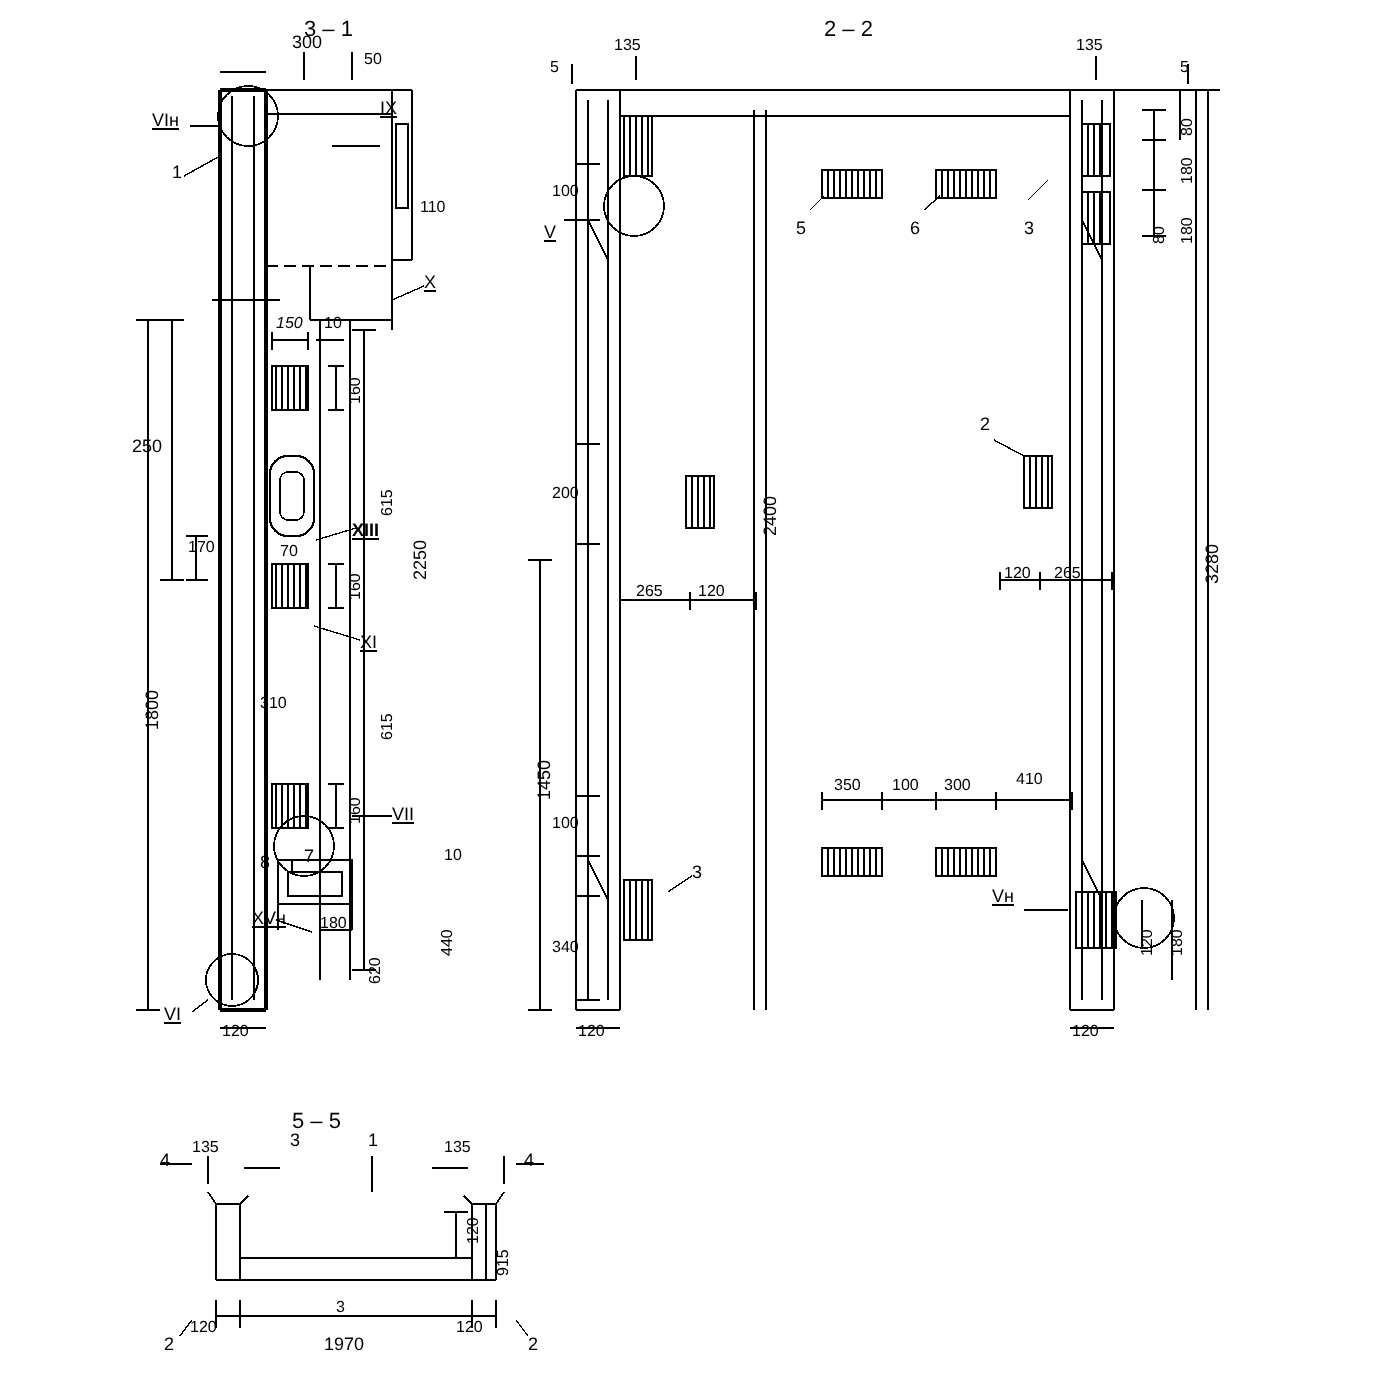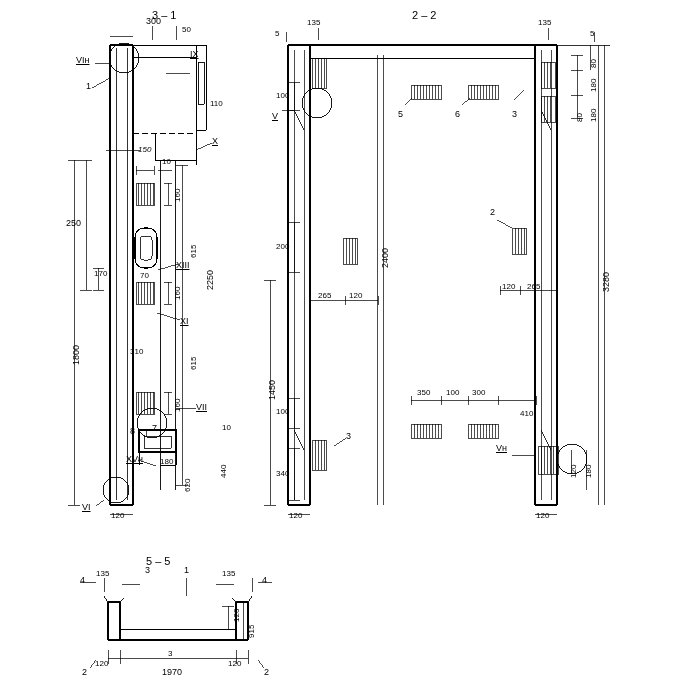--- a/index.html
+++ b/index.html
@@ -273,35 +273,35 @@
 
 <div class="lbl ttl" style="left:152px;top:10px;">3 – 1</div>
 <div class="lbl ttl" style="left:412px;top:10px;">2 – 2</div>
 <div class="lbl ttl" style="left:146px;top:556px;">5 – 5</div>
 
 <div class="lbl" style="left:146px;top:17px;">300</div>
 <div class="lbl sm" style="left:182px;top:26px;">50</div>
 <div class="lbl ul" style="left:76px;top:56px;">VIн</div>
 <div class="lbl ul" style="left:190px;top:50px;">IX</div>
 <div class="lbl ul" style="left:212px;top:137px;">X</div>
-<div class="lbl ul" style="left:176px;top:261px;">XIII</div>
+<div class="lbl ul" style="left:176px;top:261px;font-weight:bold;">XIII</div>
 <div class="lbl ul" style="left:180px;top:317px;">XI</div>
 <div class="lbl ul" style="left:196px;top:403px;">VII</div>
 <div class="lbl ul" style="left:126px;top:455px;text-align:right;">XVн</div>
 <div class="lbl ul" style="left:82px;top:503px;text-align:right;">VI</div>
 <div class="lbl" style="left:86px;top:82px;">1</div>
 <div class="lbl" style="left:152px;top:424px;">7</div>
 <div class="lbl" style="left:130px;top:427px;">8</div>
 
 <div class="lbl" style="left:66px;top:219px;">250</div>
 <div class="lbl sm" style="left:94px;top:270px;">170</div>
 <div class="lbl rot" style="left:72px;top:365px;">1800</div>
 <div class="lbl rot" style="left:206px;top:290px;">2250</div>
 
-<div class="lbl sm" style="left:138px;top:146px;font-style:italic;">150</div>
+<div class="lbl sm" style="left:138px;top:158px;font-style:italic;">150</div>
 <div class="lbl sm" style="left:162px;top:158px;">10</div>
 <div class="lbl sm rot" style="left:174px;top:202px;">160</div>
 <div class="lbl sm rot" style="left:190px;top:258px;">615</div>
 <div class="lbl sm" style="left:140px;top:272px;">70</div>
 <div class="lbl sm rot" style="left:174px;top:300px;">160</div>
 <div class="lbl sm" style="left:130px;top:348px;">310</div>
 <div class="lbl sm rot" style="left:190px;top:370px;">615</div>
 <div class="lbl sm rot" style="left:174px;top:412px;">160</div>
 <div class="lbl sm" style="left:160px;top:458px;">180</div>
 <div class="lbl sm rot" style="left:184px;top:492px;">620</div>
@@ -329,21 +329,21 @@
 <div class="lbl sm rot" style="left:570px;top:478px;">120</div>
 <div class="lbl sm rot" style="left:585px;top:478px;">180</div>
 
 <div class="lbl sm" style="left:318px;top:292px;">265</div>
 <div class="lbl sm" style="left:349px;top:292px;">120</div>
 <div class="lbl sm" style="left:502px;top:283px;">120</div>
 <div class="lbl sm" style="left:527px;top:283px;">265</div>
 <div class="lbl sm" style="left:417px;top:389px;">350</div>
 <div class="lbl sm" style="left:446px;top:389px;">100</div>
 <div class="lbl sm" style="left:472px;top:389px;">300</div>
-<div class="lbl sm" style="left:520px;top:386px;margin-top:24px;">410</div>
+<div class="lbl sm" style="left:508px;top:386px;">410</div>
 <div class="lbl sm" style="left:289px;top:512px;">120</div>
 <div class="lbl sm" style="left:536px;top:512px;">120</div>
 
 <div class="lbl ul" style="left:272px;top:112px;">V</div>
 <div class="lbl" style="left:398px;top:110px;">5</div>
 <div class="lbl" style="left:455px;top:110px;">6</div>
 <div class="lbl" style="left:512px;top:110px;">3</div>
 <div class="lbl" style="left:490px;top:208px;">2</div>
 <div class="lbl" style="left:346px;top:432px;">3</div>
 <div class="lbl ul" style="left:496px;top:444px;">Vн</div>

